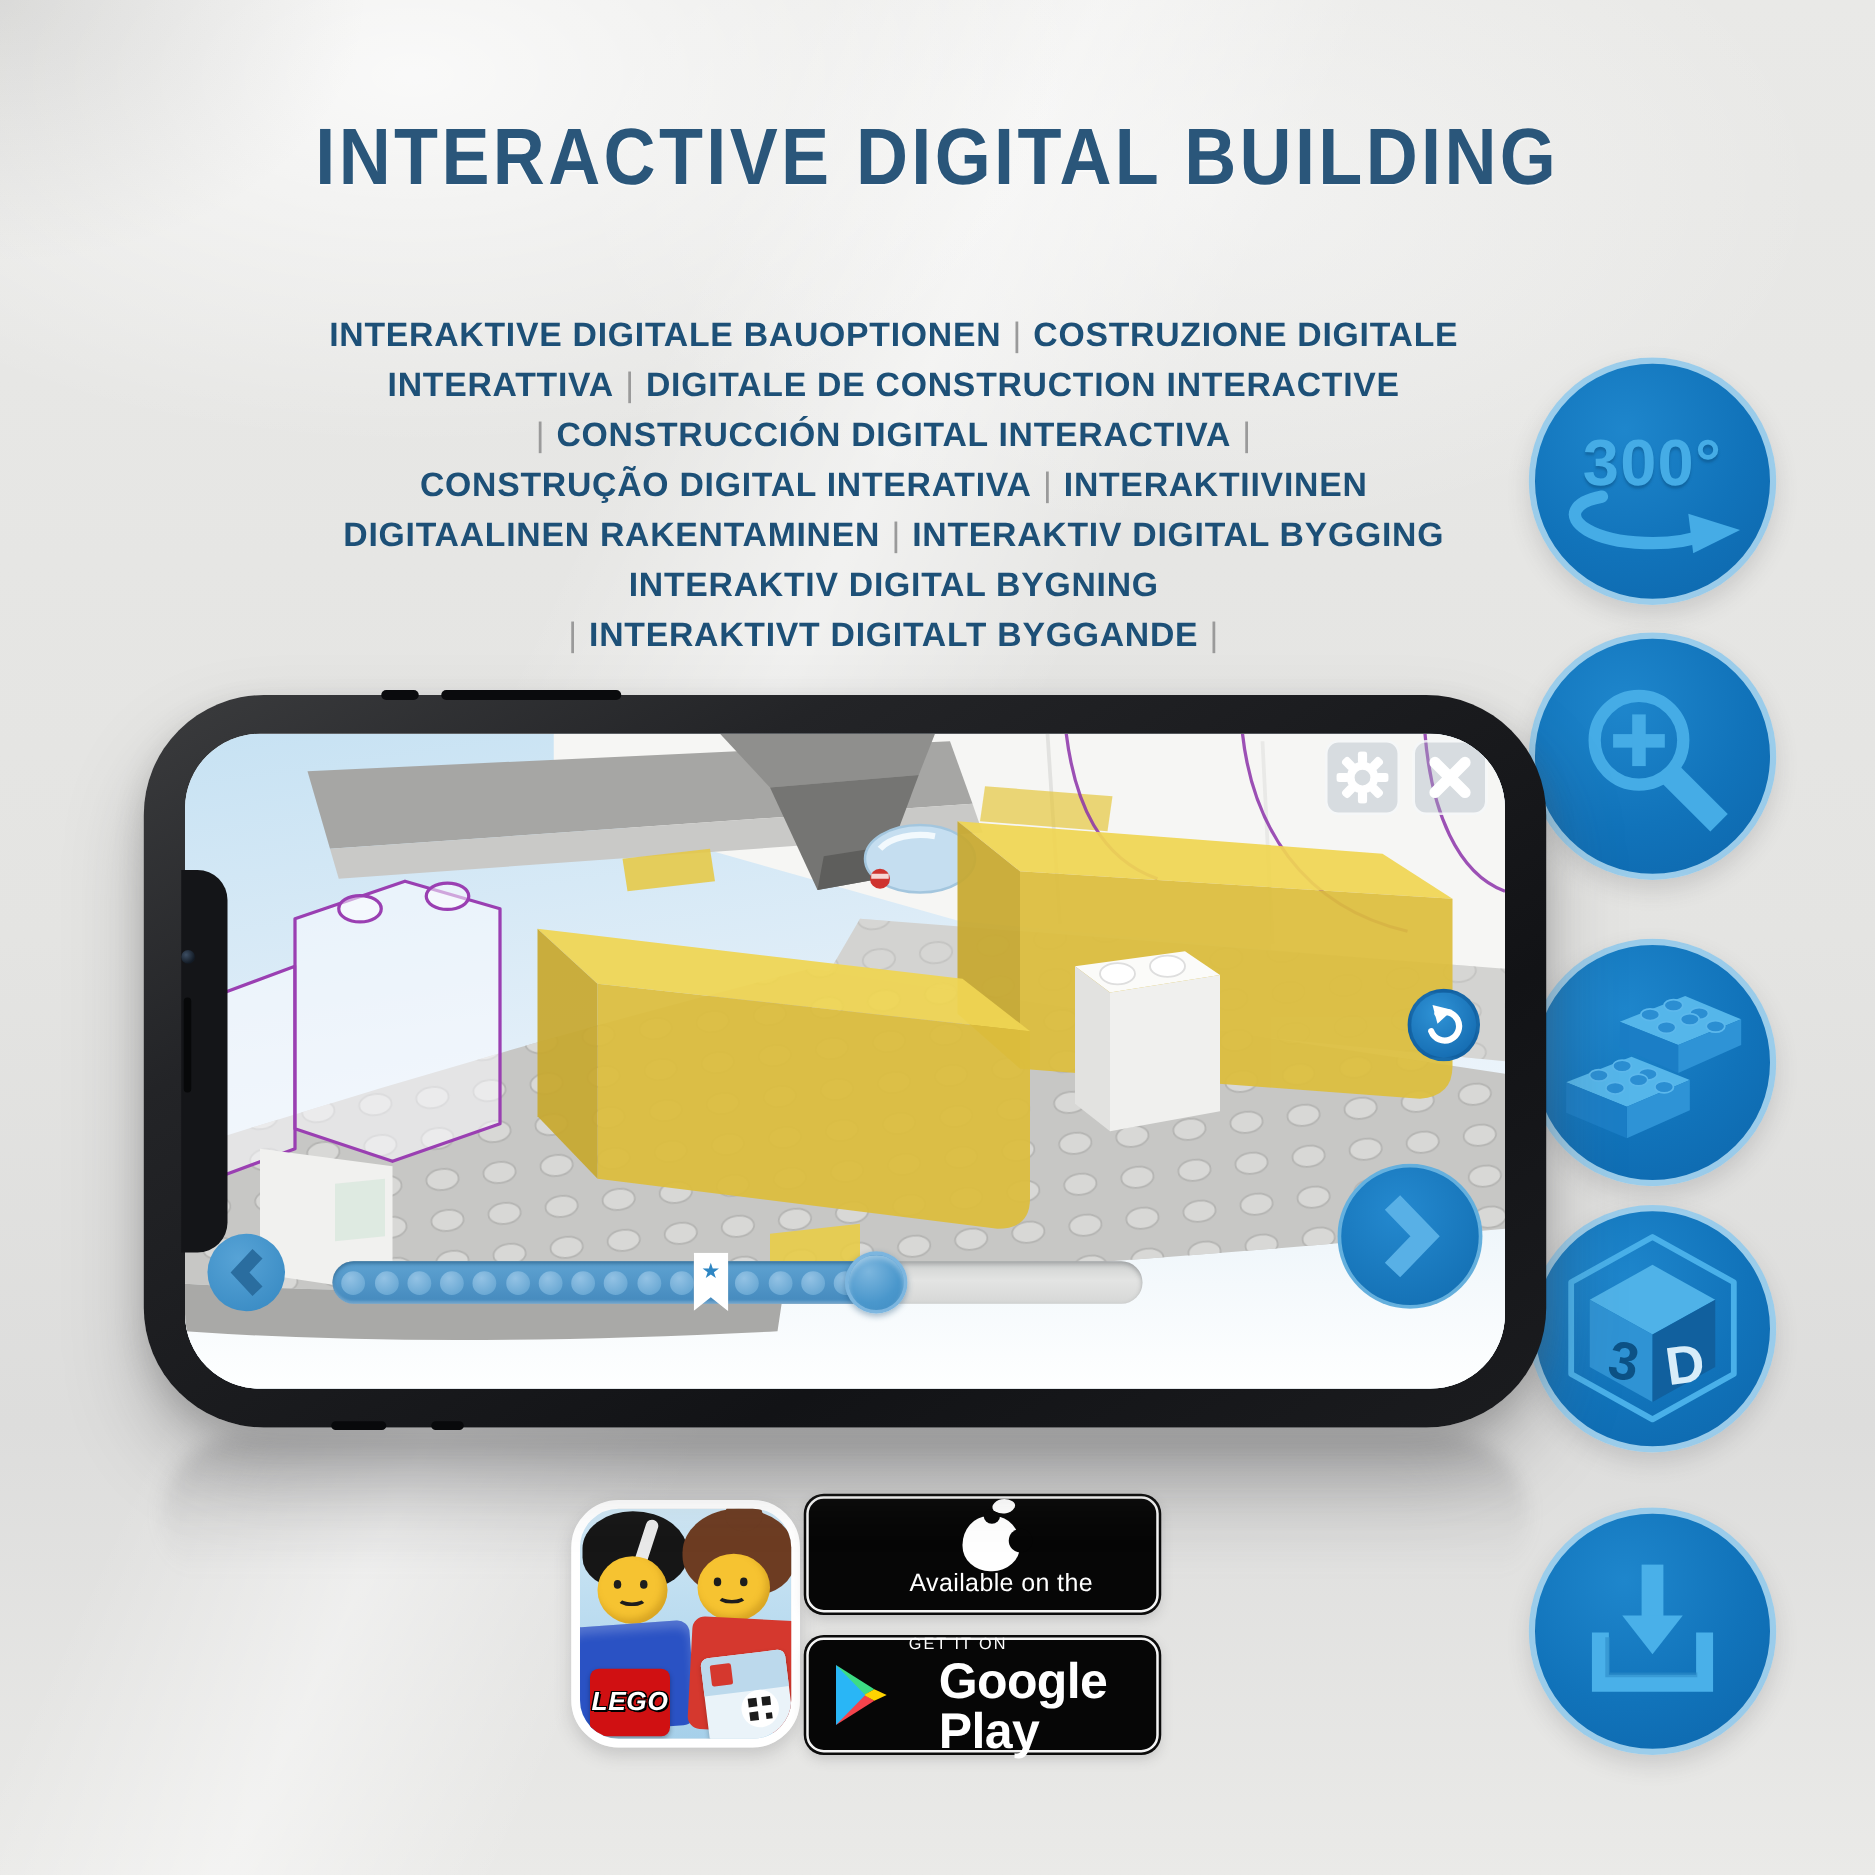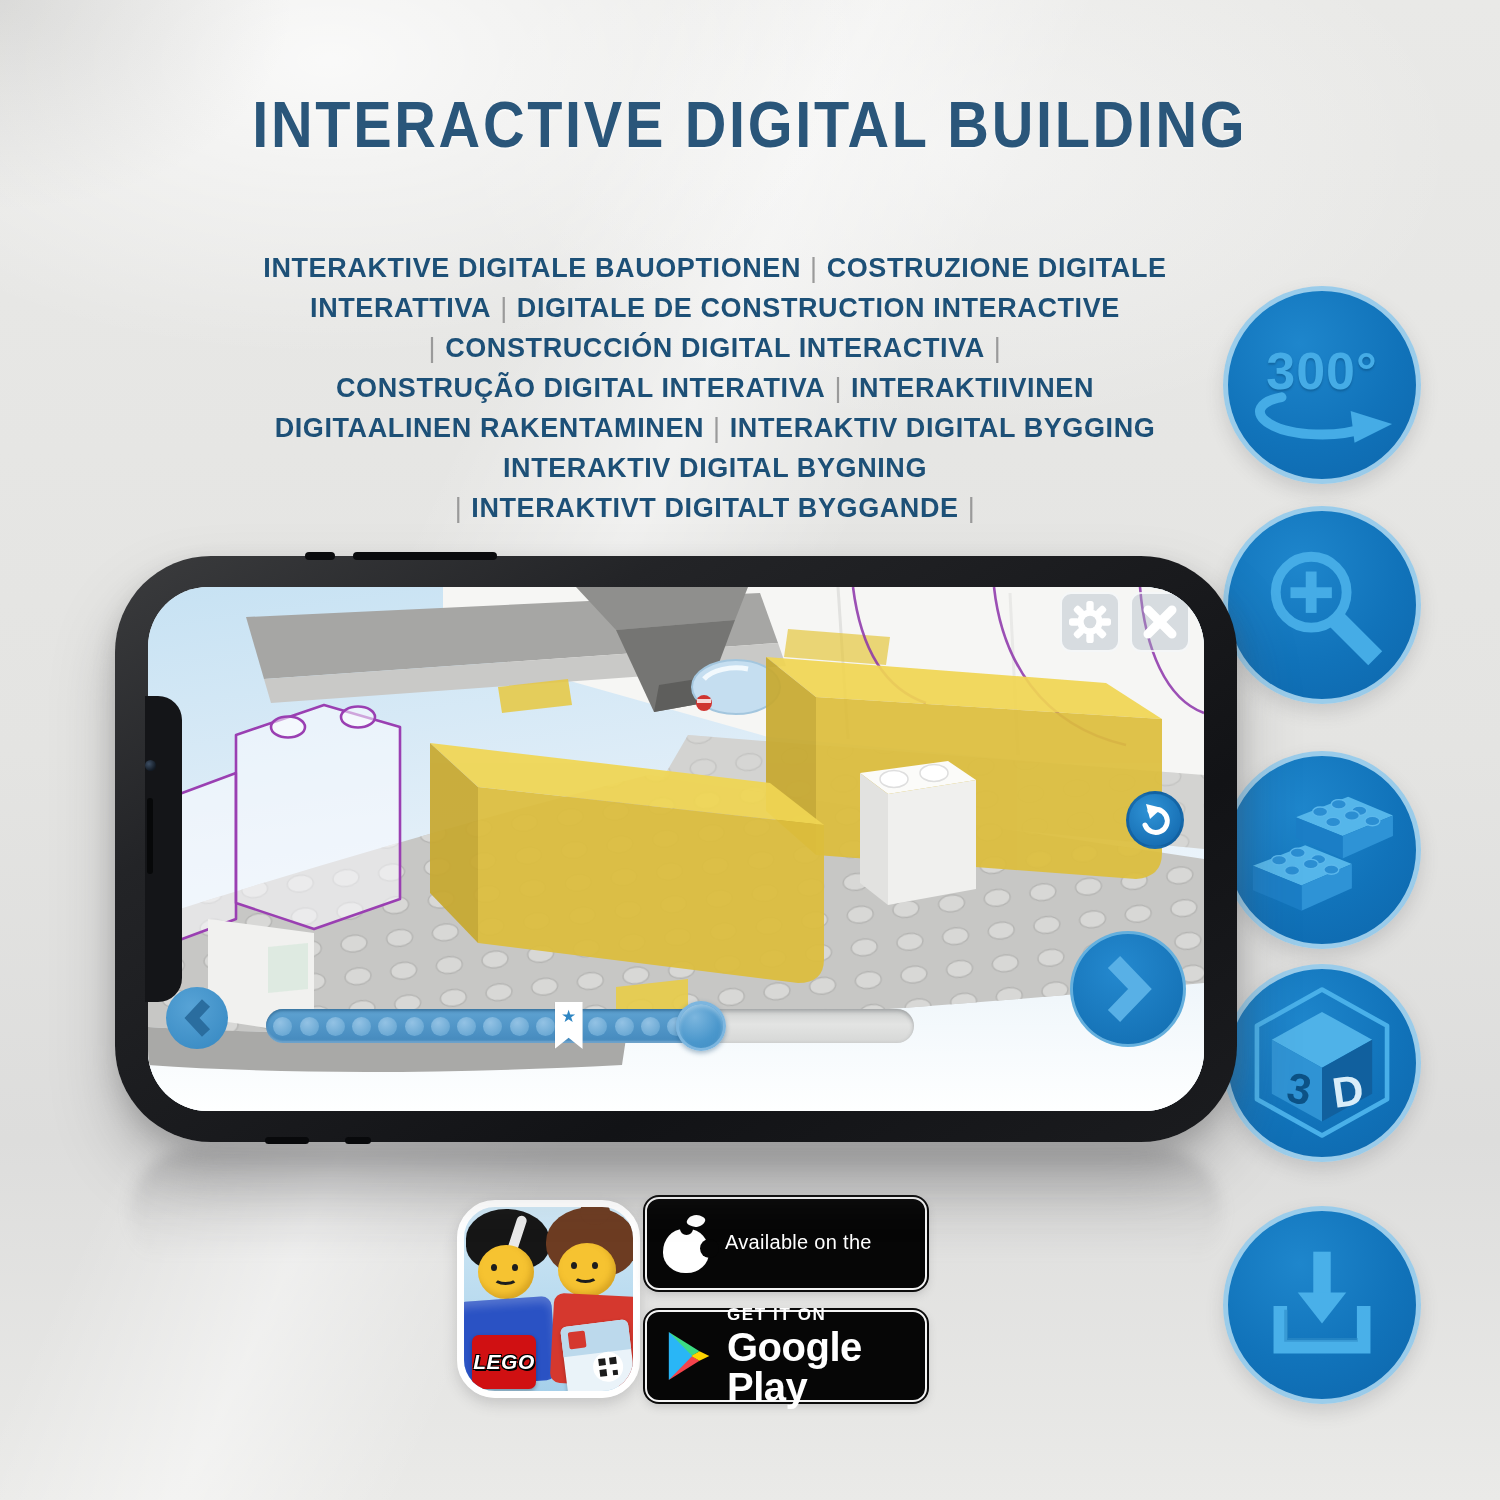--- a/index.html
+++ b/index.html
@@ -130,27 +130,27 @@
   .lego-tile{position:absolute;left:8px;top:128px;width:64px;height:54px;background:#d01012;
     border-radius:7px;display:flex;align-items:center;justify-content:center;
     box-shadow:0 2px 4px rgba(0,0,0,.3);}
   .lego-tile span{color:#fff;font-weight:700;font-style:italic;font-size:21px;letter-spacing:.5px;
     text-shadow:1.5px 1.5px 0 #000, -1px -1px 0 #000, 1px -1px 0 #000, -1px 1px 0 #000;}
 
   
   .badge{position:absolute;left:645px;background:#060606;border-radius:14px;
     border:2.5px solid #f4f4f4;box-shadow:0 0 0 2px #0b0b0b, 0 4px 10px rgba(80,80,85,.25);
     box-sizing:border-box;display:flex;align-items:center;color:#fff;z-index:2;}
-  .badge-appstore{top:1197px;width:282px;height:93px;padding-left:16px;}
+  .badge-appstore{top:1197px;width:282px;height:93px;padding-left:16px;flex-direction:column;}
   .badge-gplay{top:1310px;width:282px;height:92px;padding-left:14px;}
   .badge .txt{display:flex;flex-direction:column;margin-left:14px;line-height:1;}
   .badge .tagline{font-size:20px;letter-spacing:.3px;margin-bottom:4px;font-weight:400;}
-  .badge-gplay .tagline{font-size:17px;letter-spacing:1.6px;font-weight:bold;}
+  .badge-gplay .tagline{font-size:13px;letter-spacing:1.6px;}
   .badge .store{font-size:43px;font-weight:600;letter-spacing:-.5px;}
-  .badge-gplay .store{font-size:40px;}
+  .badge-gplay .store{font-size:40px;margin-left:24px;}
   .apple{position:relative;width:48px;height:58px;flex:none;}
   .apple .body{position:absolute;left:0;top:14px;width:46px;height:44px;background:#fff;
     border-radius:44% 44% 48% 48% / 52% 52% 46% 46%;}
   .apple .bite{position:absolute;right:-8px;top:24px;width:19px;height:19px;border-radius:50%;background:#060606;}
   .apple .dimple{position:absolute;left:17px;top:8px;width:13px;height:12px;border-radius:50%;background:#060606;}
   .apple .leaf{position:absolute;left:25px;top:-1px;width:16px;height:14px;background:#fff;
     border-radius:75% 25% 75% 25%;transform:rotate(30deg);}
   .gplay-tri{flex:none;}
 
   .sub-line{white-space:nowrap;}

